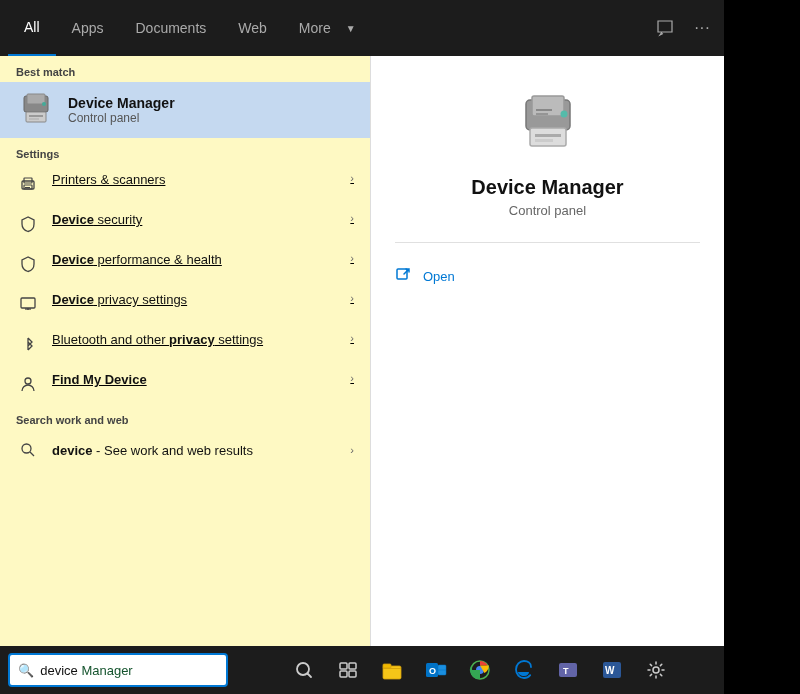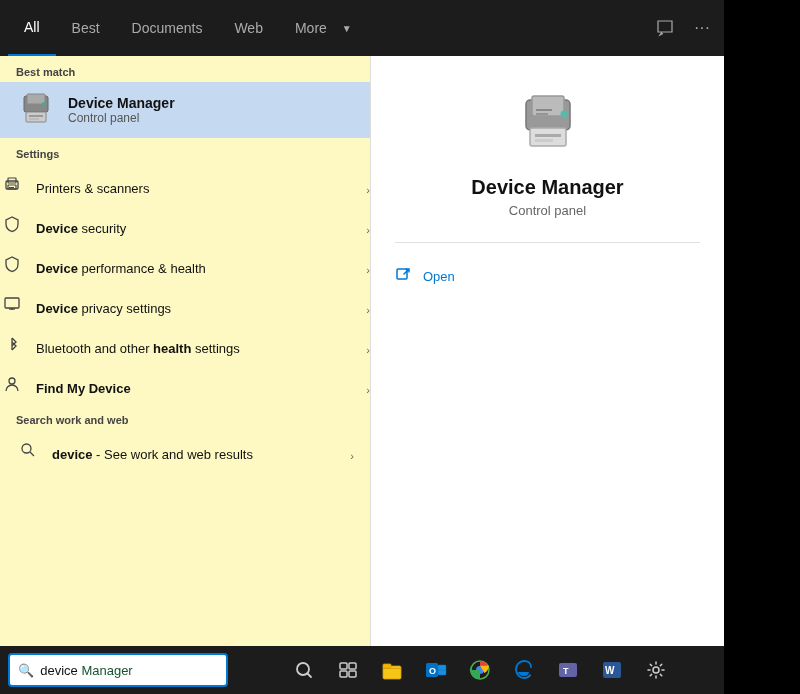--- a/index.html
+++ b/index.html
@@ -88,24 +88,25 @@
       align-items: center;
       justify-content: center;
     }
 
     .best-match-text { display: flex; flex-direction: column; }
     .best-match-title { font-size: 14px; font-weight: 600; color: #111; }
     .best-match-subtitle { font-size: 12px; color: #555; }
 
     .list-item {
       display: flex;
-      align-items: flex-end;
-      padding: 8px 0;
+      align-items: flex-start;
+      padding: 8px 16px;
       cursor: pointer;
       position: relative;
+      text-decoration: underline;
     }
 
     .list-item-icon {
       width: 24px;
       height: 24px;
       margin-right: 12px;
       display: flex;
       align-items: center;
       justify-content: center;
       flex-shrink: 0;
@@ -121,21 +122,21 @@
     .list-item-text strong { font-weight: 700; }
 
     .list-item-arrow {
       color: #666;
       font-size: 11px;
     }
 
     
     .web-item {
       display: flex;
-      align-items: flex-end;
+      align-items: center;
       padding: 8px 16px;
       cursor: pointer;
     }
     .web-item-icon { width: 24px; height: 24px; margin-right: 12px; display: flex; align-items: center; justify-content: center; color: #444; font-size: 14px; }
     .web-item-text { font-size: 13px; color: #111; flex: 1; }
 
     
     .docs-label { font-size: 11px; font-weight: 600; color: #444; padding: 8px 16px 4px 16px; }
 
     
@@ -233,21 +234,21 @@
 </head>
 <body>
 
 <div class="search-panel">
 
   <div class="top-nav">
     <div class="nav-tab active">
       <span>All</span>
     </div>
     <div class="nav-tab">
-      <span>Best</span>
+      <span>Apps</span>
     </div>
     <div class="nav-tab">
       <span>Documents</span>
     </div>
     <div class="nav-tab">
       <span>Web</span>
     </div>
     <div class="nav-tab nav-tab-more">
       <span>More</span>
       <span class="chevron-down">▼</span>
@@ -340,21 +341,21 @@
         <span class="list-item-arrow">›</span>
       </div>
 
       <div class="list-item">
         <div class="list-item-icon">
           <svg width="18" height="18" viewBox="0 0 18 18" fill="none">
             <path d="M9 3v12M9 3l4 4-4 4M9 15l4-4-4-4" stroke="#444" stroke-width="1.3" fill="none"></path>
           </svg>
         </div>
         <span class="list-item-text">
-          Bluetooth and other <strong>health</strong> settings
+          Bluetooth and other <strong>privacy</strong> settings
         </span>
         <span class="list-item-arrow">›</span>
       </div>
 
       <div class="list-item">
         <div class="list-item-icon">
           <svg width="18" height="18" viewBox="0 0 18 18" fill="none">
             <circle cx="9" cy="6" r="3" stroke="#444" stroke-width="1.3" fill="none"></circle>
             <path d="M3 16c0-3.3 2.7-6 6-6s6 2.7 6 6" stroke="#444" stroke-width="1.3" fill="none"></path>
           </svg>

